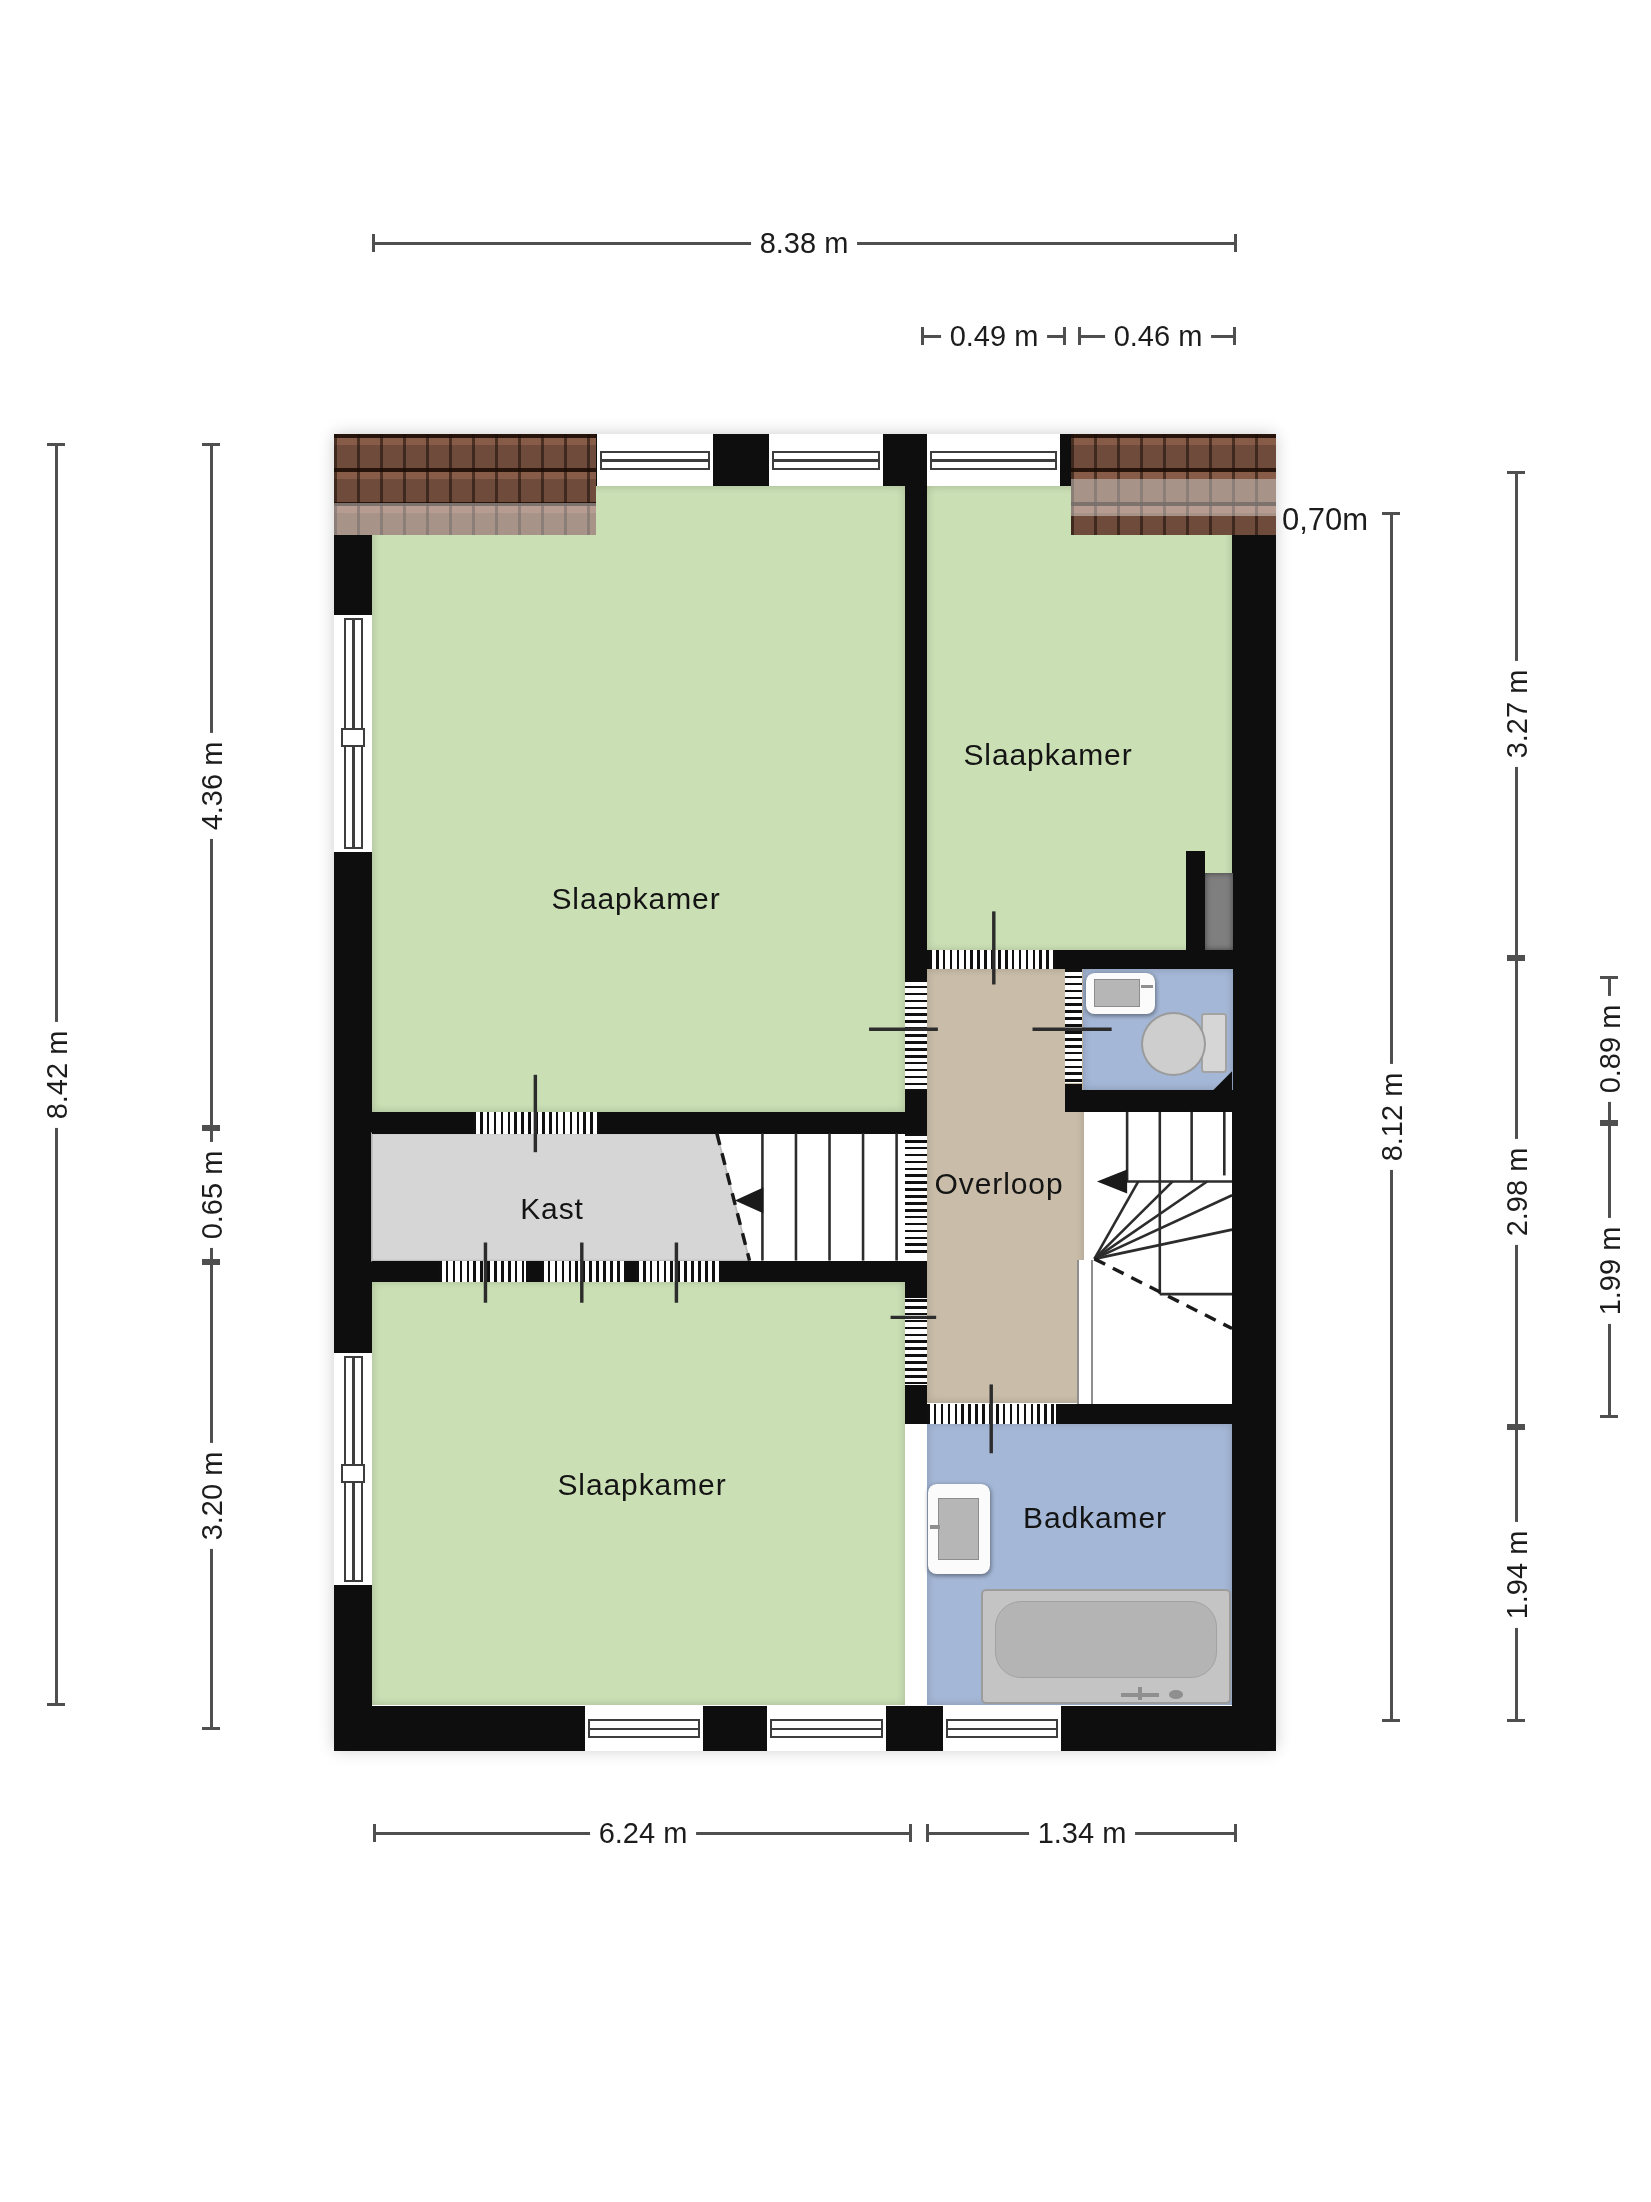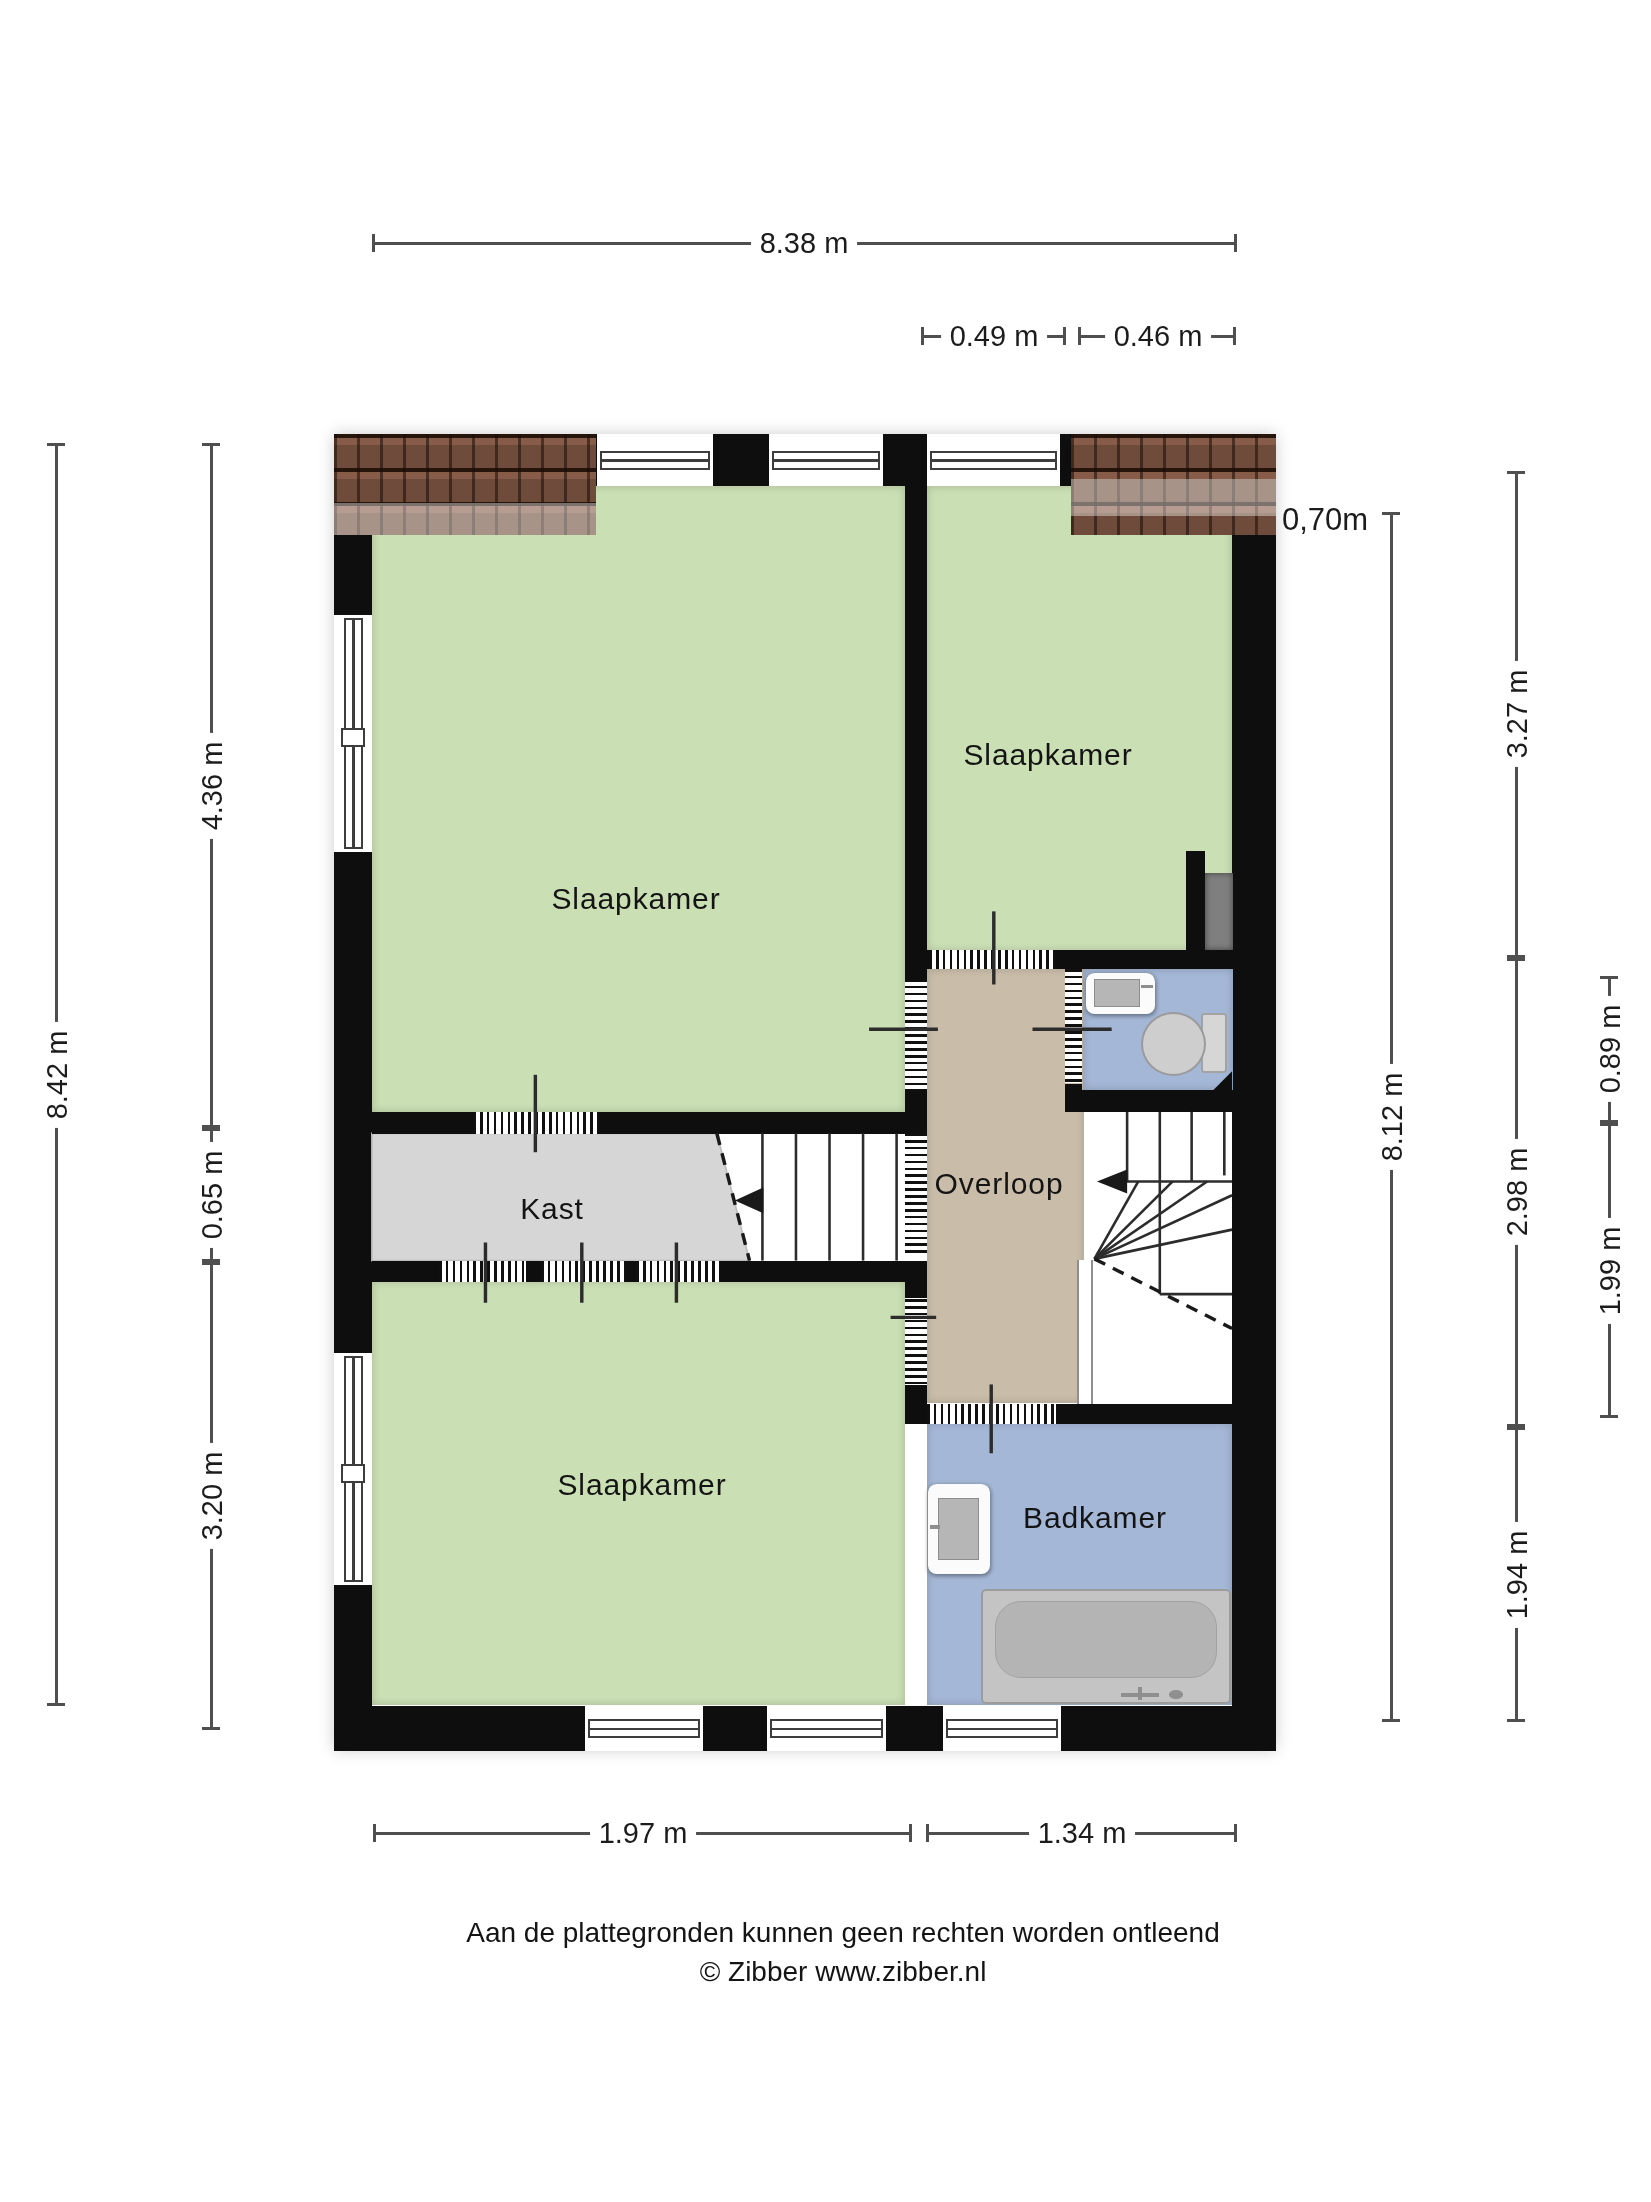--- a/index.html
+++ b/index.html
@@ -257,23 +257,19 @@
   <div class="dim-label v" style="left:1517px;top:1575px;">1.94 m</div>
 
   <div class="dimv" style="left:1608px;top:976px;height:147px;"></div>
   <div class="dim-label v" style="left:1610px;top:1049px;">0.89 m</div>
   <div class="dimv" style="left:1608px;top:1123px;height:295px;"></div>
   <div class="dim-label v" style="left:1610px;top:1271px;">1.99 m</div>
 
   <div class="dim-label plain" style="left:1325px;top:520px;font-size:31px;">0,70m</div>
 
   <div class="dimh" style="left:373px;top:1832px;width:539px;"></div>
-  <div class="dim-label" style="left:643px;top:1833px;">1.97 m</div>
+  <div class="dim-label" style="left:643px;top:1833px;">6.24 m</div>
   <div class="dimh" style="left:926px;top:1832px;width:311px;"></div>
   <div class="dim-label" style="left:1082px;top:1833px;">1.34 m</div>
 
-  <div class="footer" style="top:1917px;">
-    <div class="l1">Aan de plattegronden kunnen geen rechten worden ontleend</div>
-    <div class="l2">© Zibber www.zibber.nl</div>
-  </div>
 
 </div>
 
 
 </body></html>

